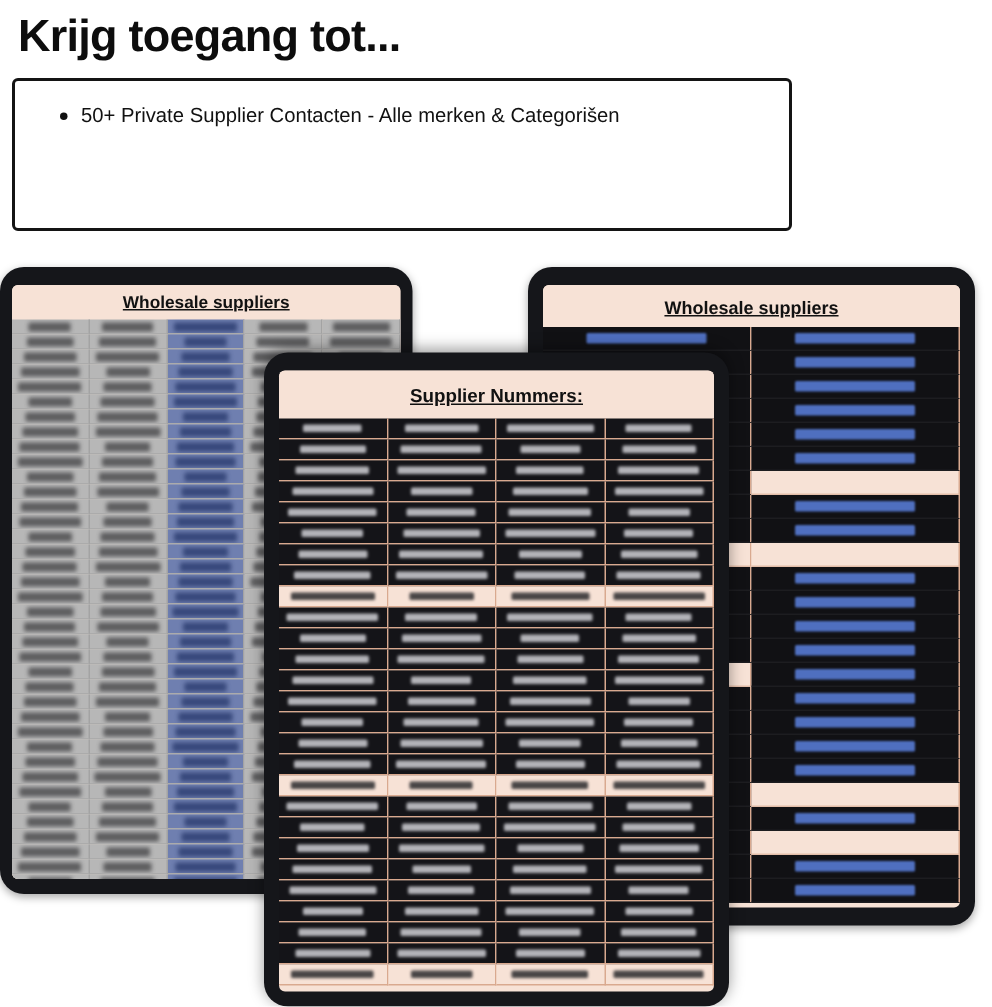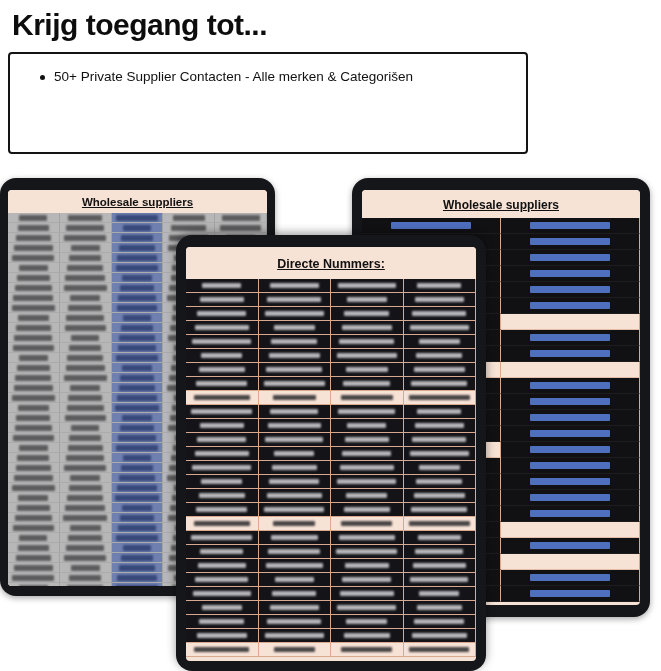--- a/index.html
+++ b/index.html
@@ -1061,21 +1061,21 @@
           <div class="cell" style="width: 50%;">
             <div class="chip"></div>
           </div>
         </div>
       </div>
   </div>
 </div>
 
 <div class="tablet" id="tablet-center">
   <div class="screen">
-    <div class="screen-title">Directe Nummers:</div>
+    <div class="screen-title">Supplier Nummers:</div>
     <div class="sheet center-sheet" id="sheet-center">
         <div class="sheet-row" style="height: 14px;">
           <div class="cell" style="width: 25%;">
             <div class="blurbar" style="width: 55%;"></div>
           </div>
           <div class="cell" style="width: 25%;">
             <div class="blurbar" style="width: 68%;"></div>
           </div>
           <div class="cell" style="width: 25%;">
             <div class="blurbar" style="width: 81%;"></div>

